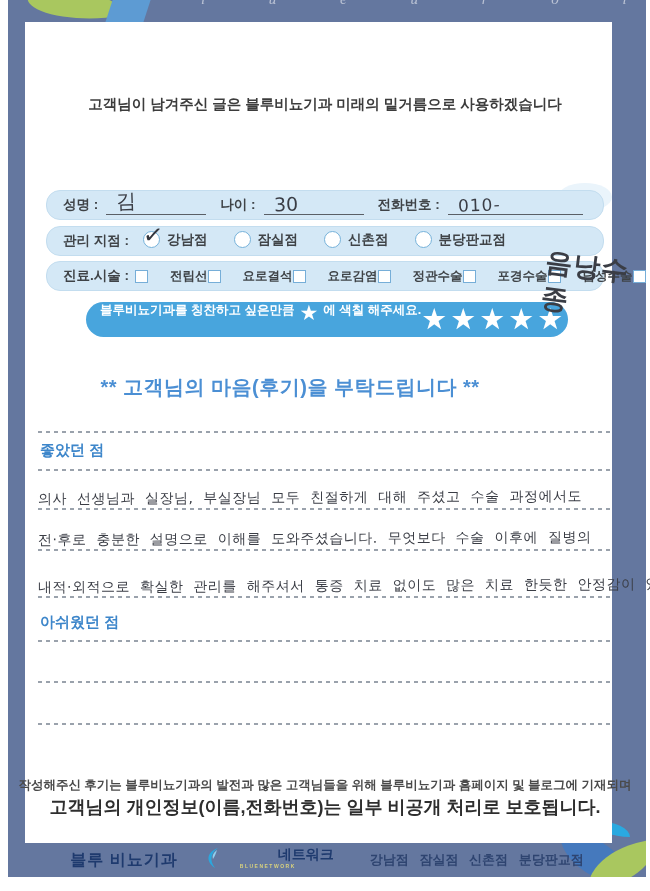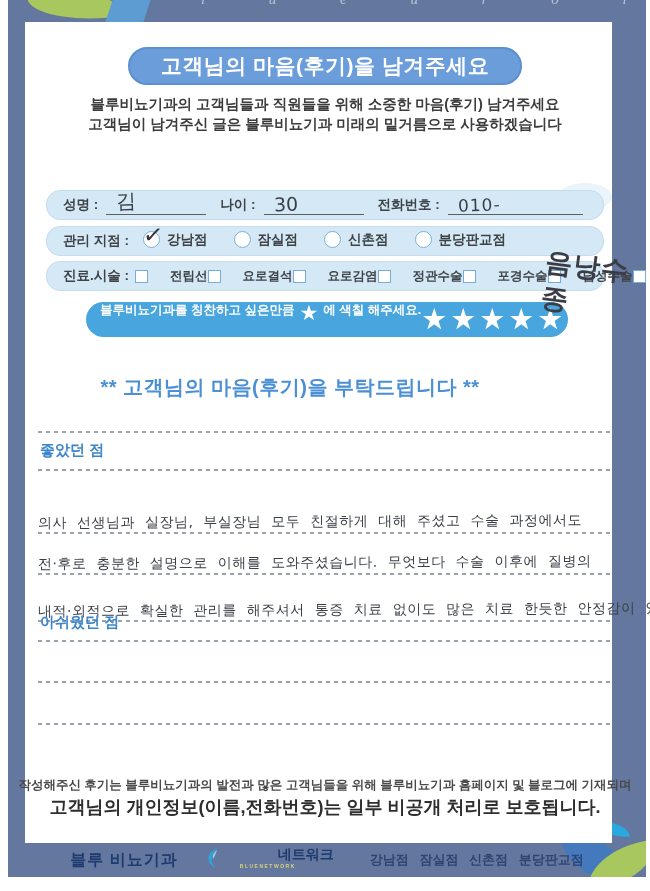--- a/index.html
+++ b/index.html
@@ -66,21 +66,21 @@
 
   
   .heading{position:absolute;left:0;top:374px;width:580px;text-align:center;color:#4b8fd4;
         font-size:20px;font-weight:bold;letter-spacing:.5px;}
   .dashline{position:absolute;left:38px;width:576px;height:2px;
         background-image:repeating-linear-gradient(to right,#9aa2ac 0 4px,transparent 4px 8px);}
   .d1{top:431px;} .d2{top:469px;} .d3{top:640px;}
   .sec-label{position:absolute;left:40px;color:#3d86ca;font-size:15px;font-weight:bold;}
   .good-label{top:441px;} .bad-label{top:613px;}
   .rows{position:absolute;left:38px;width:576px;}
-  .good-rows{top:494px;} .bad-rows{top:641px;}
+  .good-rows{top:470px;} .bad-rows{top:641px;}
   .write-row{position:relative;display:flex;align-items:flex-end;padding-bottom:3px;box-sizing:border-box;
         border-bottom:2px dashed transparent;
         background-image:repeating-linear-gradient(to right,#9aa2ac 0 4px,transparent 4px 8px);
         background-position:left bottom;background-repeat:no-repeat;background-size:100% 2px;}
   .write-row .hand-line{font-size:14px;letter-spacing:.5px;word-spacing:5px;white-space:nowrap;
         transform:rotate(-.3deg);overflow:visible;}
 
   
   .notice1{position:absolute;left:0;top:777px;width:650px;text-align:center;color:#4a4a4a;font-size:12.5px;font-weight:600;}
   .notice2{position:absolute;left:0;top:795px;width:650px;text-align:center;color:#2e2e2e;font-size:18px;font-weight:bold;}
@@ -103,25 +103,21 @@
     <div class="leaf leaf-blue-tl"></div>
     <div class="leaf leaf-blue-br"></div>
     <div class="leaf leaf-cyan-br"></div>
     <div class="leaf leaf-green-br"></div>
   </div>
 
   <div class="paper">
     <div class="deco-ellipse" style="left:533px;top:161px;"></div>
   </div>
 
-  <div class="title-pill">
-    <span>고객님의 마음(후기)을 남겨주세요</span>
-  </div>
   <div class="subtitle">
-    <div>블루비뇨기과의 고객님들과 직원들을 위해 소중한 마음(후기) 남겨주세요</div>
     <div>고객님이 남겨주신 글은 블루비뇨기과 미래의 밑거름으로 사용하겠습니다</div>
   </div>
 
   <div class="pill row-name">
     <span>성명 :</span>
     <span class="uline u-name">
       <span class="hand hv">김</span>
     </span>
     <span>나이 :</span>
     <span class="uline u-age">

